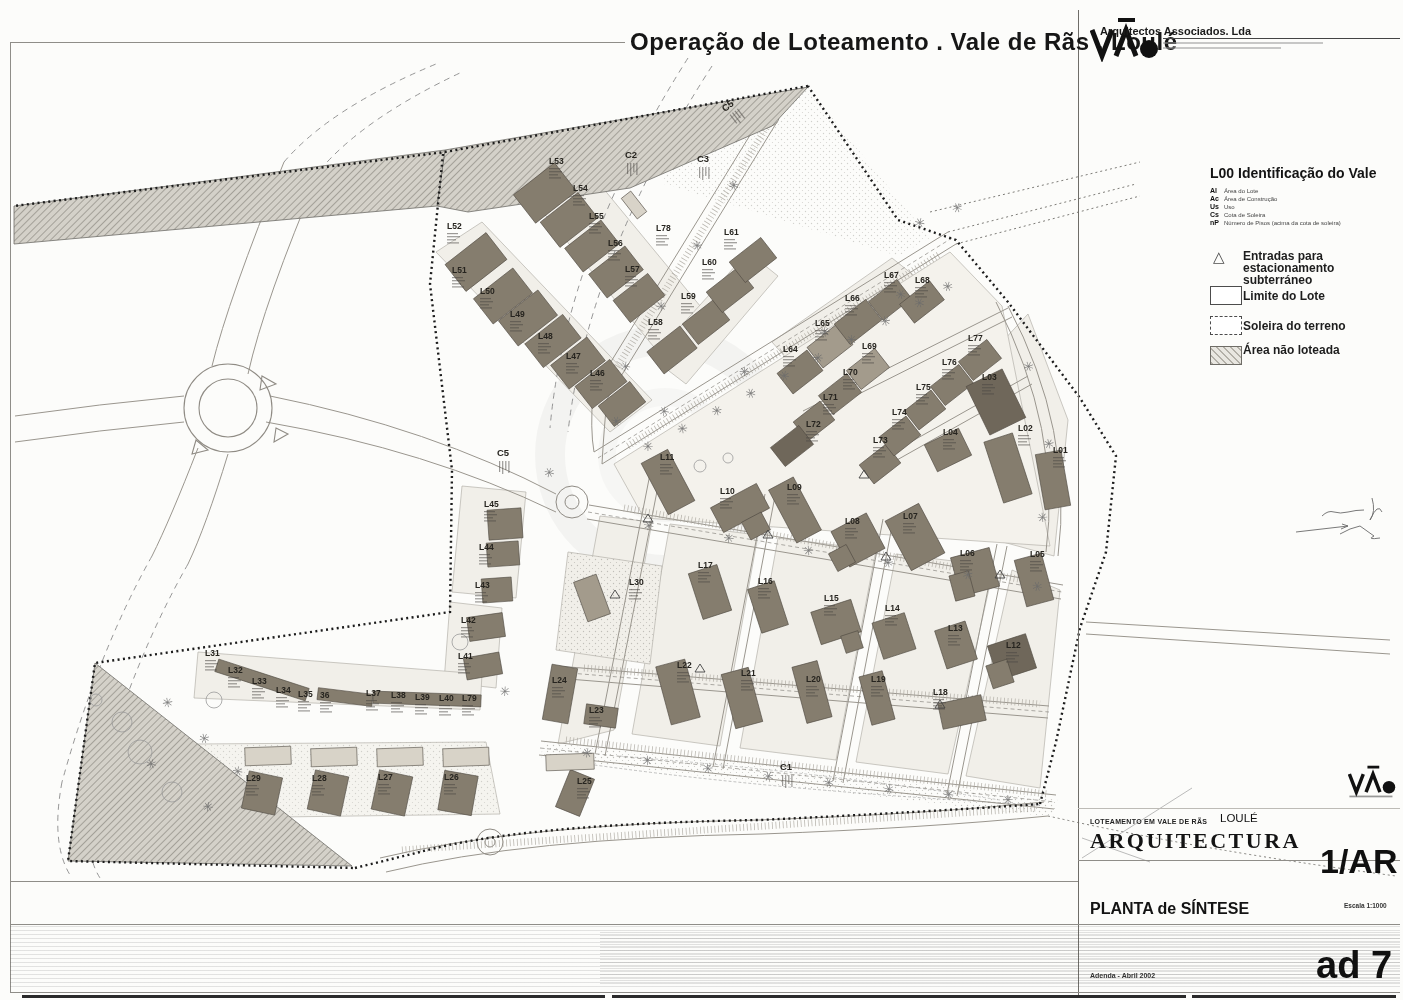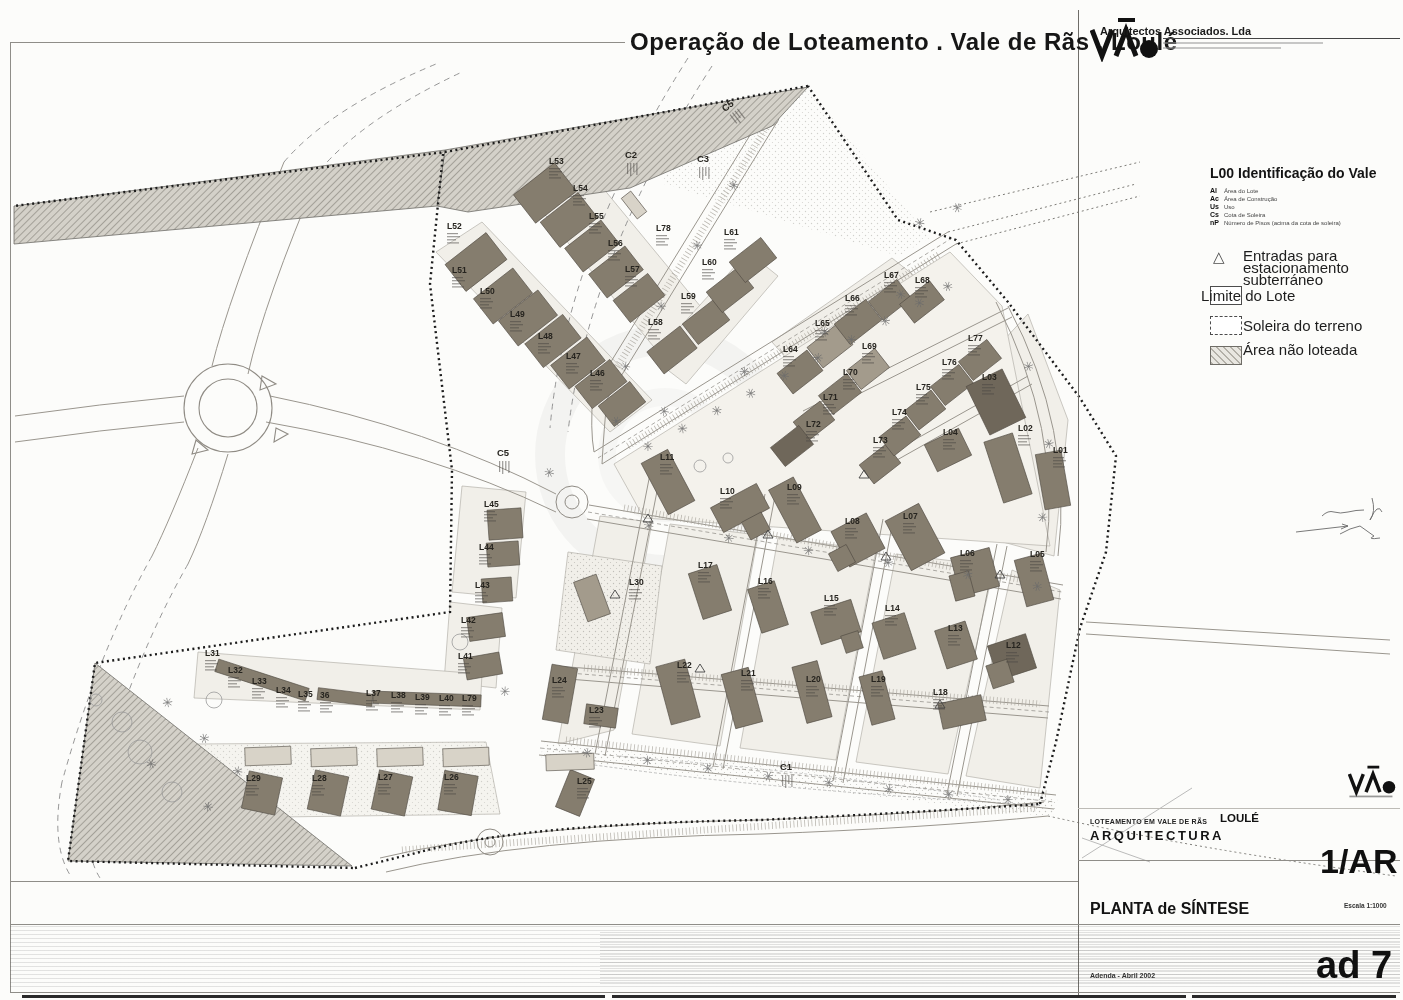--- a/index.html
+++ b/index.html
@@ -9,30 +9,30 @@
   .hline{position:absolute;background:#8f8d88;height:1px;}
   .vline{position:absolute;background:#8f8d88;width:1px;}
   #plan-title{font-size:24px;font-weight:600;letter-spacing:.5px;color:#161616;white-space:nowrap;}
   
   .firm-name{font-size:11px;font-weight:700;color:#1a1a1a;}
   .micro{height:2px;background:#9a9a9a;opacity:.55;position:absolute;}
   
   #legend-heading{font-size:14px;font-weight:700;color:#141414;}
   .abbr-row{font-size:6px;line-height:8px;color:#444;white-space:nowrap;}
   .abbr-row b{font-size:7px;color:#111;display:inline-block;width:14px;}
-  .leg-label{font-size:15px;font-weight:400;color:#1d1d1d;line-height:12px;}
+  .leg-label{font-size:12px;font-weight:700;color:#1d1d1d;line-height:12px;}
   .swatch{position:absolute;width:30px;height:17px;background:#fff;}
   .sw-solid{border:1.3px solid #4c4c4c;}
   .sw-dash{border:1.6px dashed #4c4c4c;}
   .sw-hatch{border:1px solid #6e6c66;background:repeating-linear-gradient(45deg,#b3b0a8 0 1.5px,#e9e7e1 1.5px 5px);}
   .tri-sym{font-size:15px;color:#4c4c4c;}
   
   .tb-small{font-size:7px;font-weight:700;letter-spacing:.3px;color:#222;}
-  .tb-city{font-size:11.5px;font-weight:700;color:#111;padding-left:24px;}
-  .tb-disc{font-size:13px;font-weight:700;letter-spacing:2.5px;color:#141414;}
+  .tb-city{font-size:11.5px;font-weight:400;color:#111;padding-left:24px;}
+  .tb-disc{font-size:22px;font-weight:700;letter-spacing:2.5px;color:#141414;font-family:Liberation Serif, serif;}
   .tb-sheet{font-size:34px;font-weight:700;color:#101010;margin-top:36px;}
   .tb-draw{font-size:16px;font-weight:700;color:#131313;}
   .tb-scale{font-size:6.5px;font-weight:600;color:#333;}
   .tb-rev{font-size:38px;font-weight:700;color:#101010;}
   .tb-note{font-size:7px;font-weight:700;color:#333;}
   .noise1{position:absolute;left:10px;top:926px;width:1390px;height:64px;
     background:repeating-linear-gradient(180deg,rgba(90,90,90,.16) 0 1px,transparent 1px 4px);}
   .noise2{position:absolute;left:600px;top:932px;width:800px;height:54px;opacity:.75;
     background:repeating-linear-gradient(180deg,rgba(70,70,70,.20) 0 1px,transparent 1px 3px);}
   .btick{position:absolute;top:995px;height:2.5px;background:#2a2a2a;}
@@ -976,21 +976,21 @@
       <div class="abbr-row"><b>Al</b><span>Área do Lote</span></div>
       <div class="abbr-row"><b>Ac</b><span>Área de Construção</span></div>
       <div class="abbr-row"><b>Us</b><span>Uso</span></div>
       <div class="abbr-row"><b>Cs</b><span>Cota de Soleira</span></div>
       <div class="abbr-row"><b>nP</b><span>Número de Pisos (acima da cota de soleira)</span></div>
     </div>
   </div>
   <div class="abs tri-sym" style="left:1213px;top:248px;">△</div>
   <div class="abs leg-label" style="left:1243px;top:250px;width:150px;">Entradas para estacionamento subterráneo</div>
   <div class="swatch sw-solid" style="left:1210px;top:286px;"></div>
-  <div class="abs leg-label" style="left:1173px;top:290px;padding-left:28px;">Limite do Lote</div>
+  <div class="abs leg-label" style="left:1243px;top:290px;">Limite do Lote</div>
   <div class="swatch sw-dash" style="left:1210px;top:316px;"></div>
   <div class="abs leg-label" style="left:1243px;top:320px;">Soleira do terreno</div>
   <div class="swatch sw-hatch" style="left:1210px;top:346px;"></div>
   <div class="abs leg-label" style="left:1243px;top:344px;">Área não loteada</div>
 
   <svg class="abs" style="left:1348px;top:764px;" width="50" height="34" viewBox="0 0 72 48">
     <path d="M2,14 L12,40 L22,14" fill="none" stroke="#111" stroke-width="5"></path>
     <path d="M26,40 L36,14 L46,40" fill="none" stroke="#111" stroke-width="5"></path>
     <rect x="28" y="2" width="17" height="4" fill="#111"></rect>
     <circle cx="59" cy="33" r="9" fill="#111"></circle>

